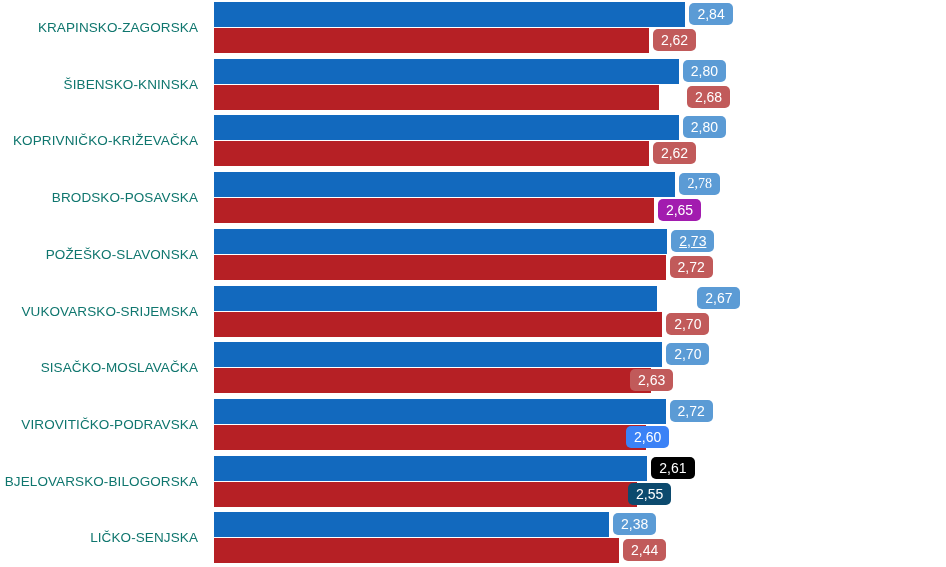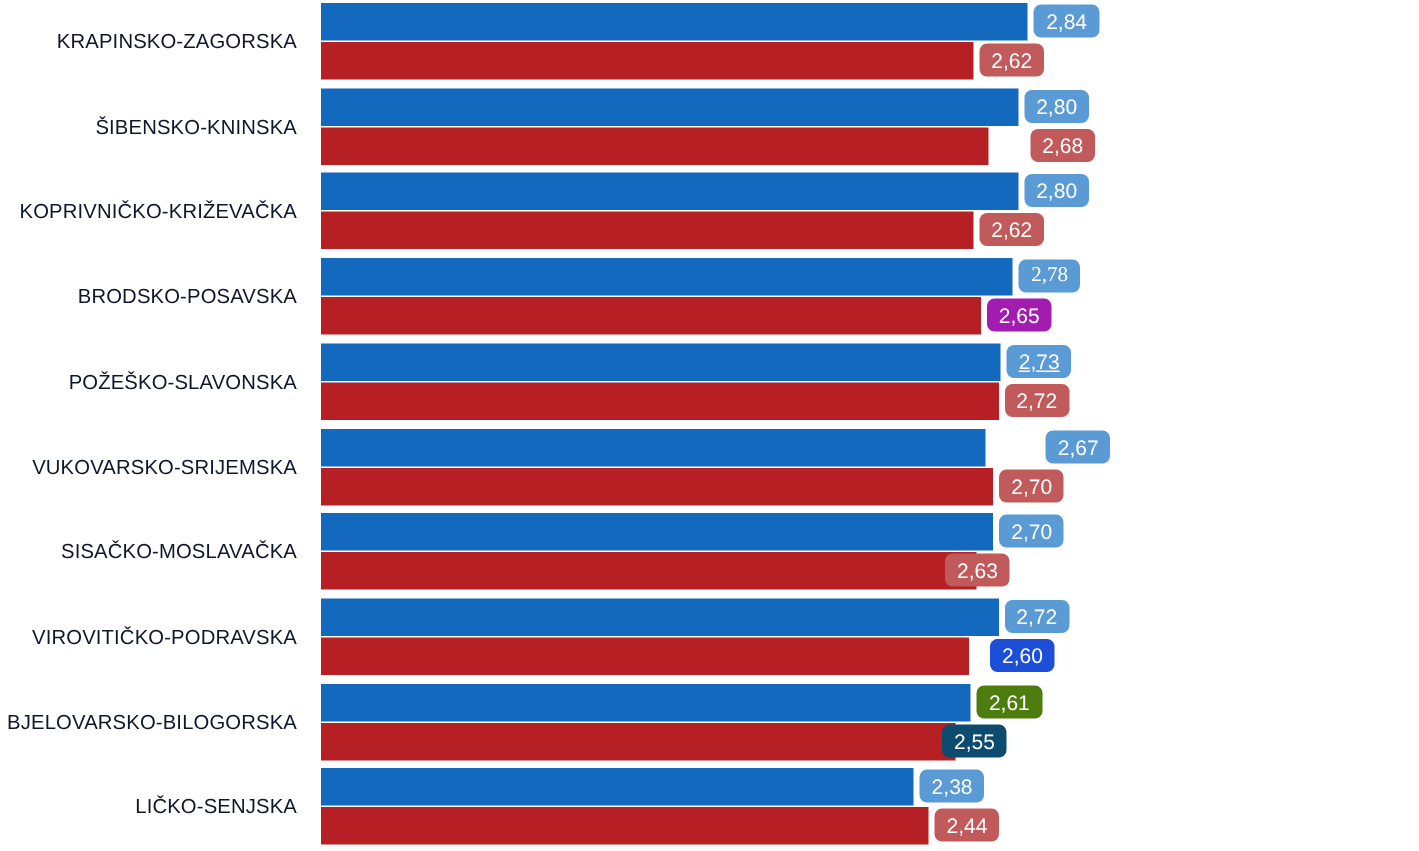--- a/index.html
+++ b/index.html
@@ -28,21 +28,21 @@
   .cat-label {
     position: absolute;
     left: 0;
     top: 0;
     width: 198px;
     height: 51px;
     display: flex;
     align-items: center;
     justify-content: flex-end;
     font-size: 13.5px;
-    color: #0f172a;
+    color: #0f766e;
     letter-spacing: 0.1px;
     white-space: nowrap;
   }
   .bars {
     position: absolute;
     left: 214px;
     top: 0;
     height: 51px;
   }
   .bar {
@@ -144,29 +144,29 @@
         <div class="pill pill-blue" style="left: 452.2px; background: rgb(91, 155, 213);">2,70</div>
         <div class="pill pill-red" style="left: 416px; background: rgb(193, 90, 90);">2,63</div>
       </div>
     </div>
     <div class="row" style="top: 398.9px;">
       <div class="cat-label">VIROVITIČKO-PODRAVSKA</div>
       <div class="bars">
         <div class="bar bar-blue" style="width: 451.52px; background: rgb(18, 105, 190);"></div>
         <div class="bar bar-red" style="width: 431.6px; background: rgb(182, 32, 37);"></div>
         <div class="pill pill-blue" style="left: 455.52px; background: rgb(91, 155, 213);">2,72</div>
-        <div class="pill pill-red" style="left: 446px; background: #1d4ed8;">2,60</div>
+        <div class="pill pill-red" style="left: 412px; background: #3b82f6;">2,60</div>
       </div>
     </div>
     <div class="row" style="top: 455.6px;">
       <div class="cat-label">BJELOVARSKO-BILOGORSKA</div>
       <div class="bars">
         <div class="bar bar-blue" style="width: 433.26px; background: rgb(18, 105, 190);"></div>
         <div class="bar bar-red" style="width: 423.3px; background: rgb(182, 32, 37);"></div>
-        <div class="pill pill-blue" style="left: 437.26px; background: #4d7c0f;">2,61</div>
+        <div class="pill pill-blue" style="left: 437.26px; background: #000000;">2,61</div>
         <div class="pill pill-red" style="left: 414px; background: #0c4a6e; text-align: right;">2,55</div>
       </div>
     </div>
     <div class="row" style="top: 512.3px;">
       <div class="cat-label">LIČKO-SENJSKA</div>
       <div class="bars">
         <div class="bar bar-blue" style="width: 395.08px; background: rgb(18, 105, 190);"></div>
         <div class="bar bar-red" style="width: 405.04px; background: rgb(182, 32, 37);"></div>
         <div class="pill pill-blue" style="left: 399.08px; background: rgb(91, 155, 213);">2,38</div>
         <div class="pill pill-red" style="left: 409.04px; background: rgb(193, 90, 90);">2,44</div>

